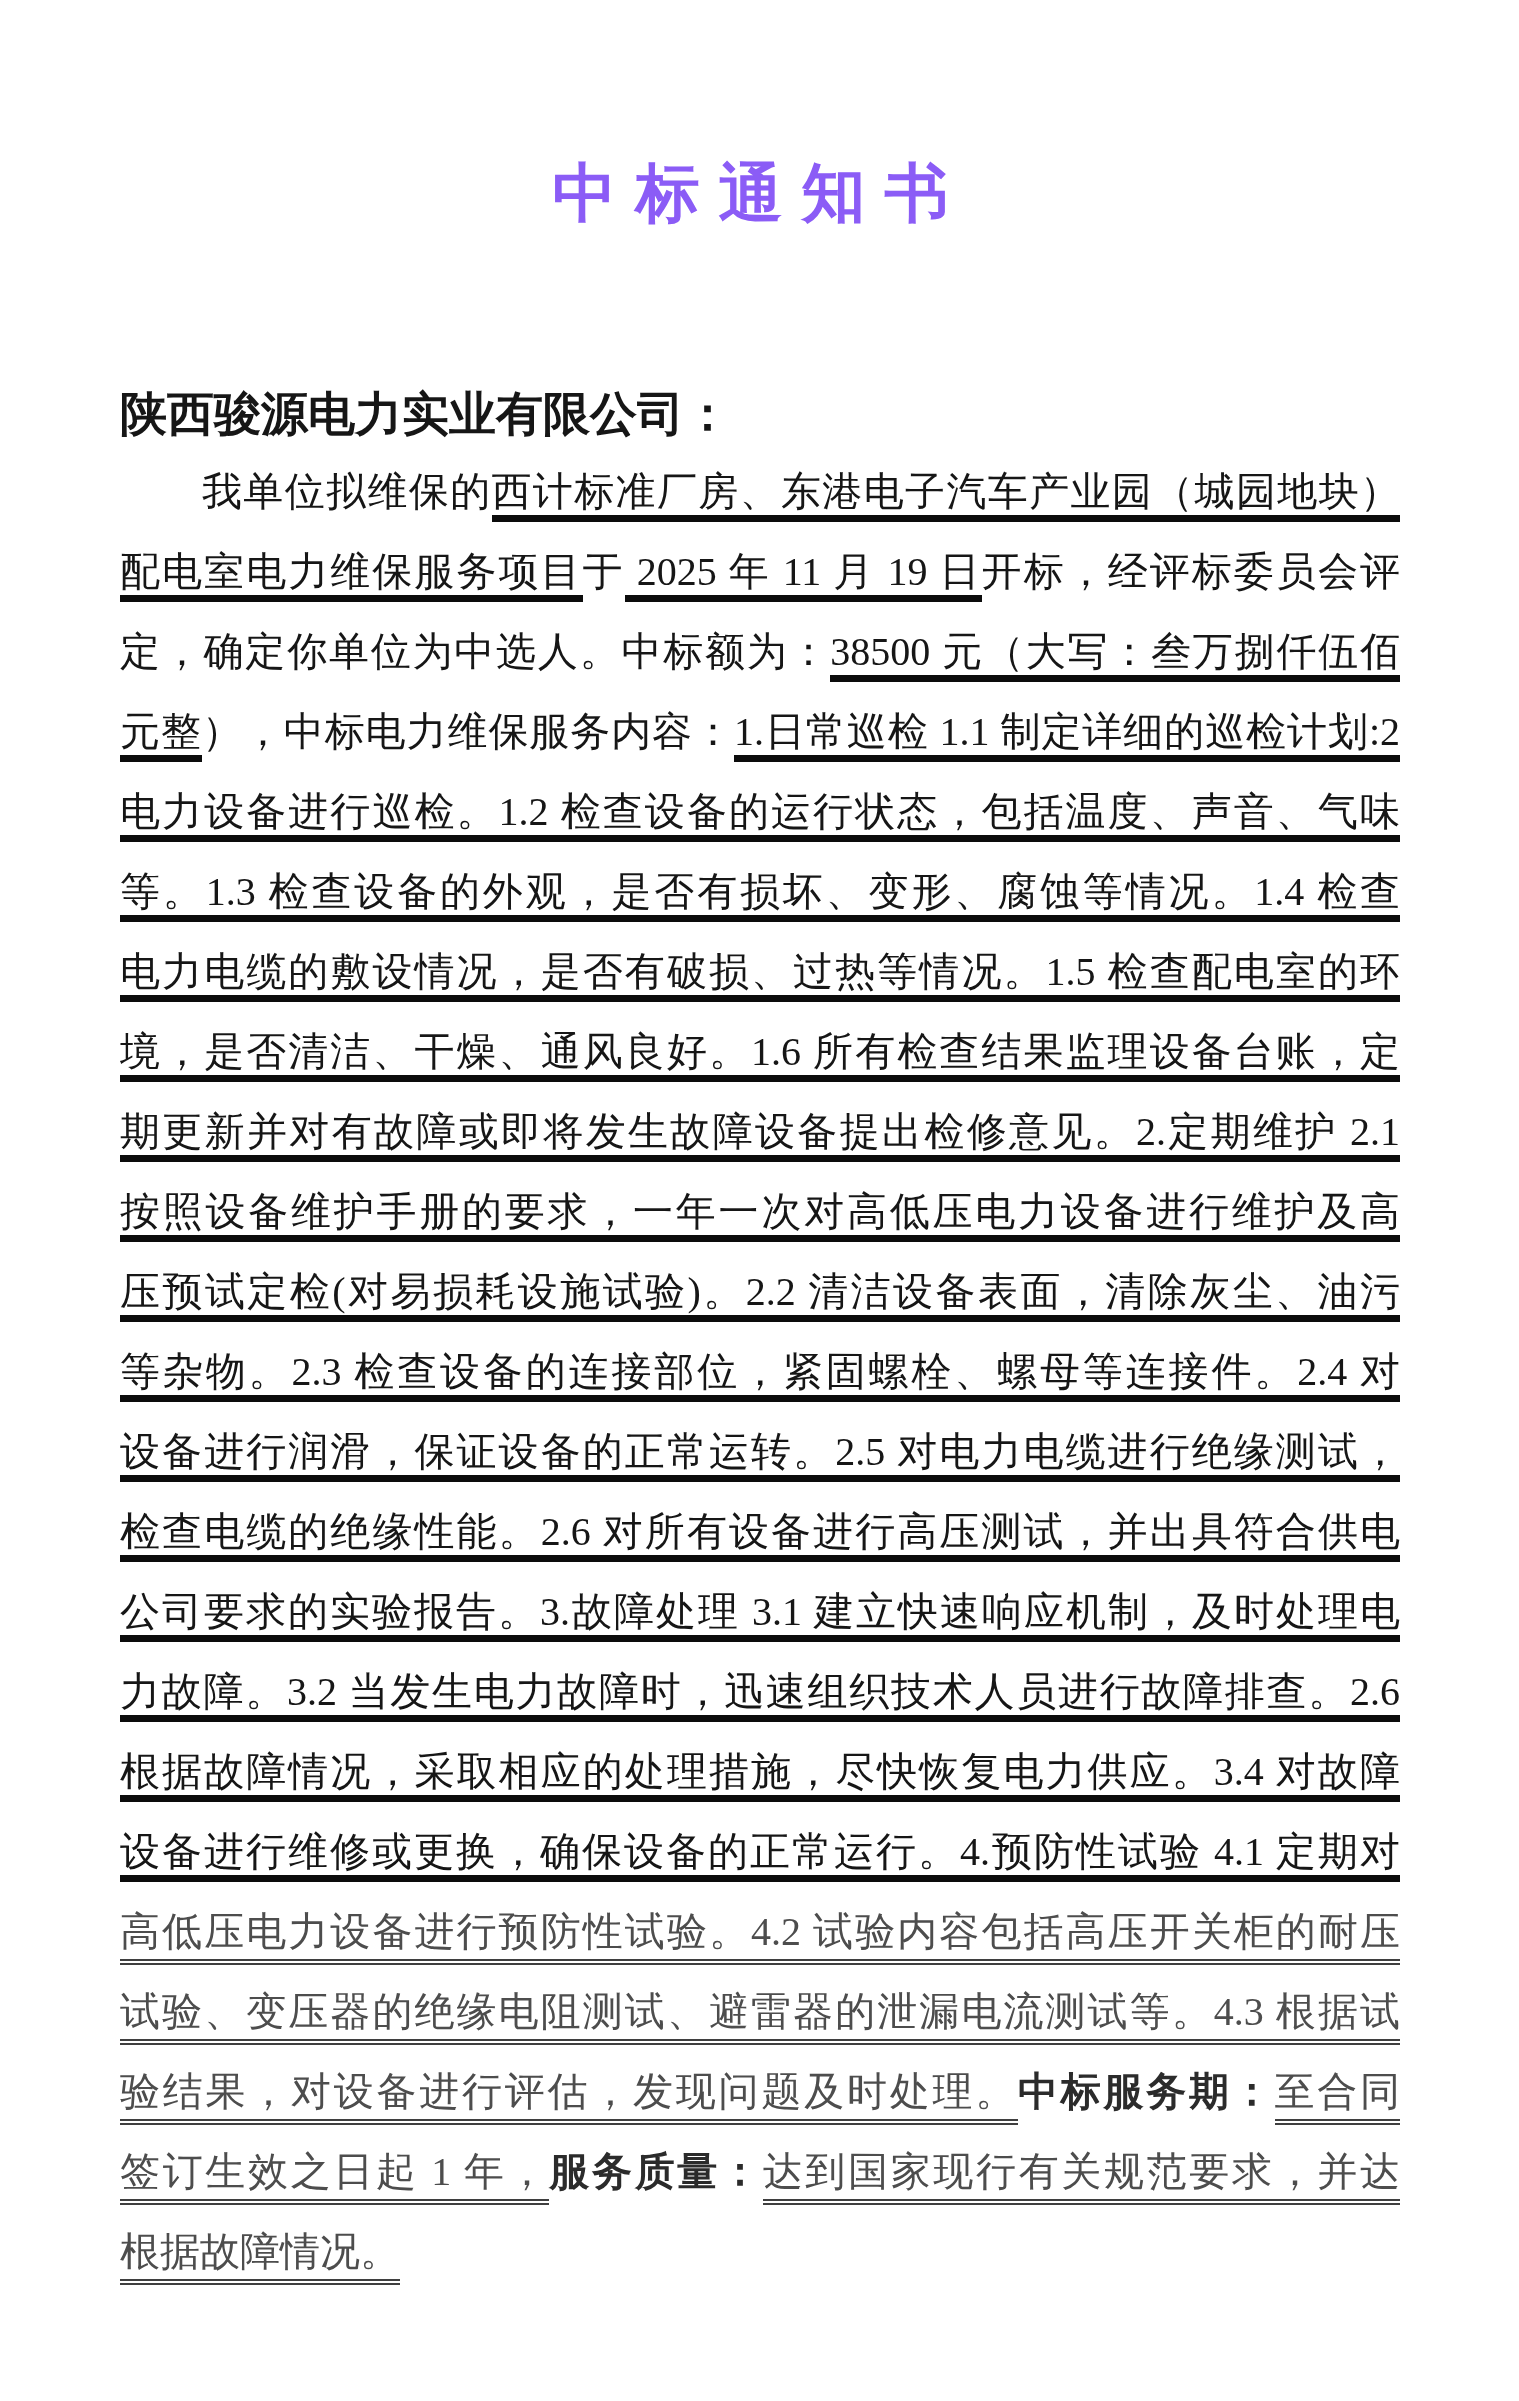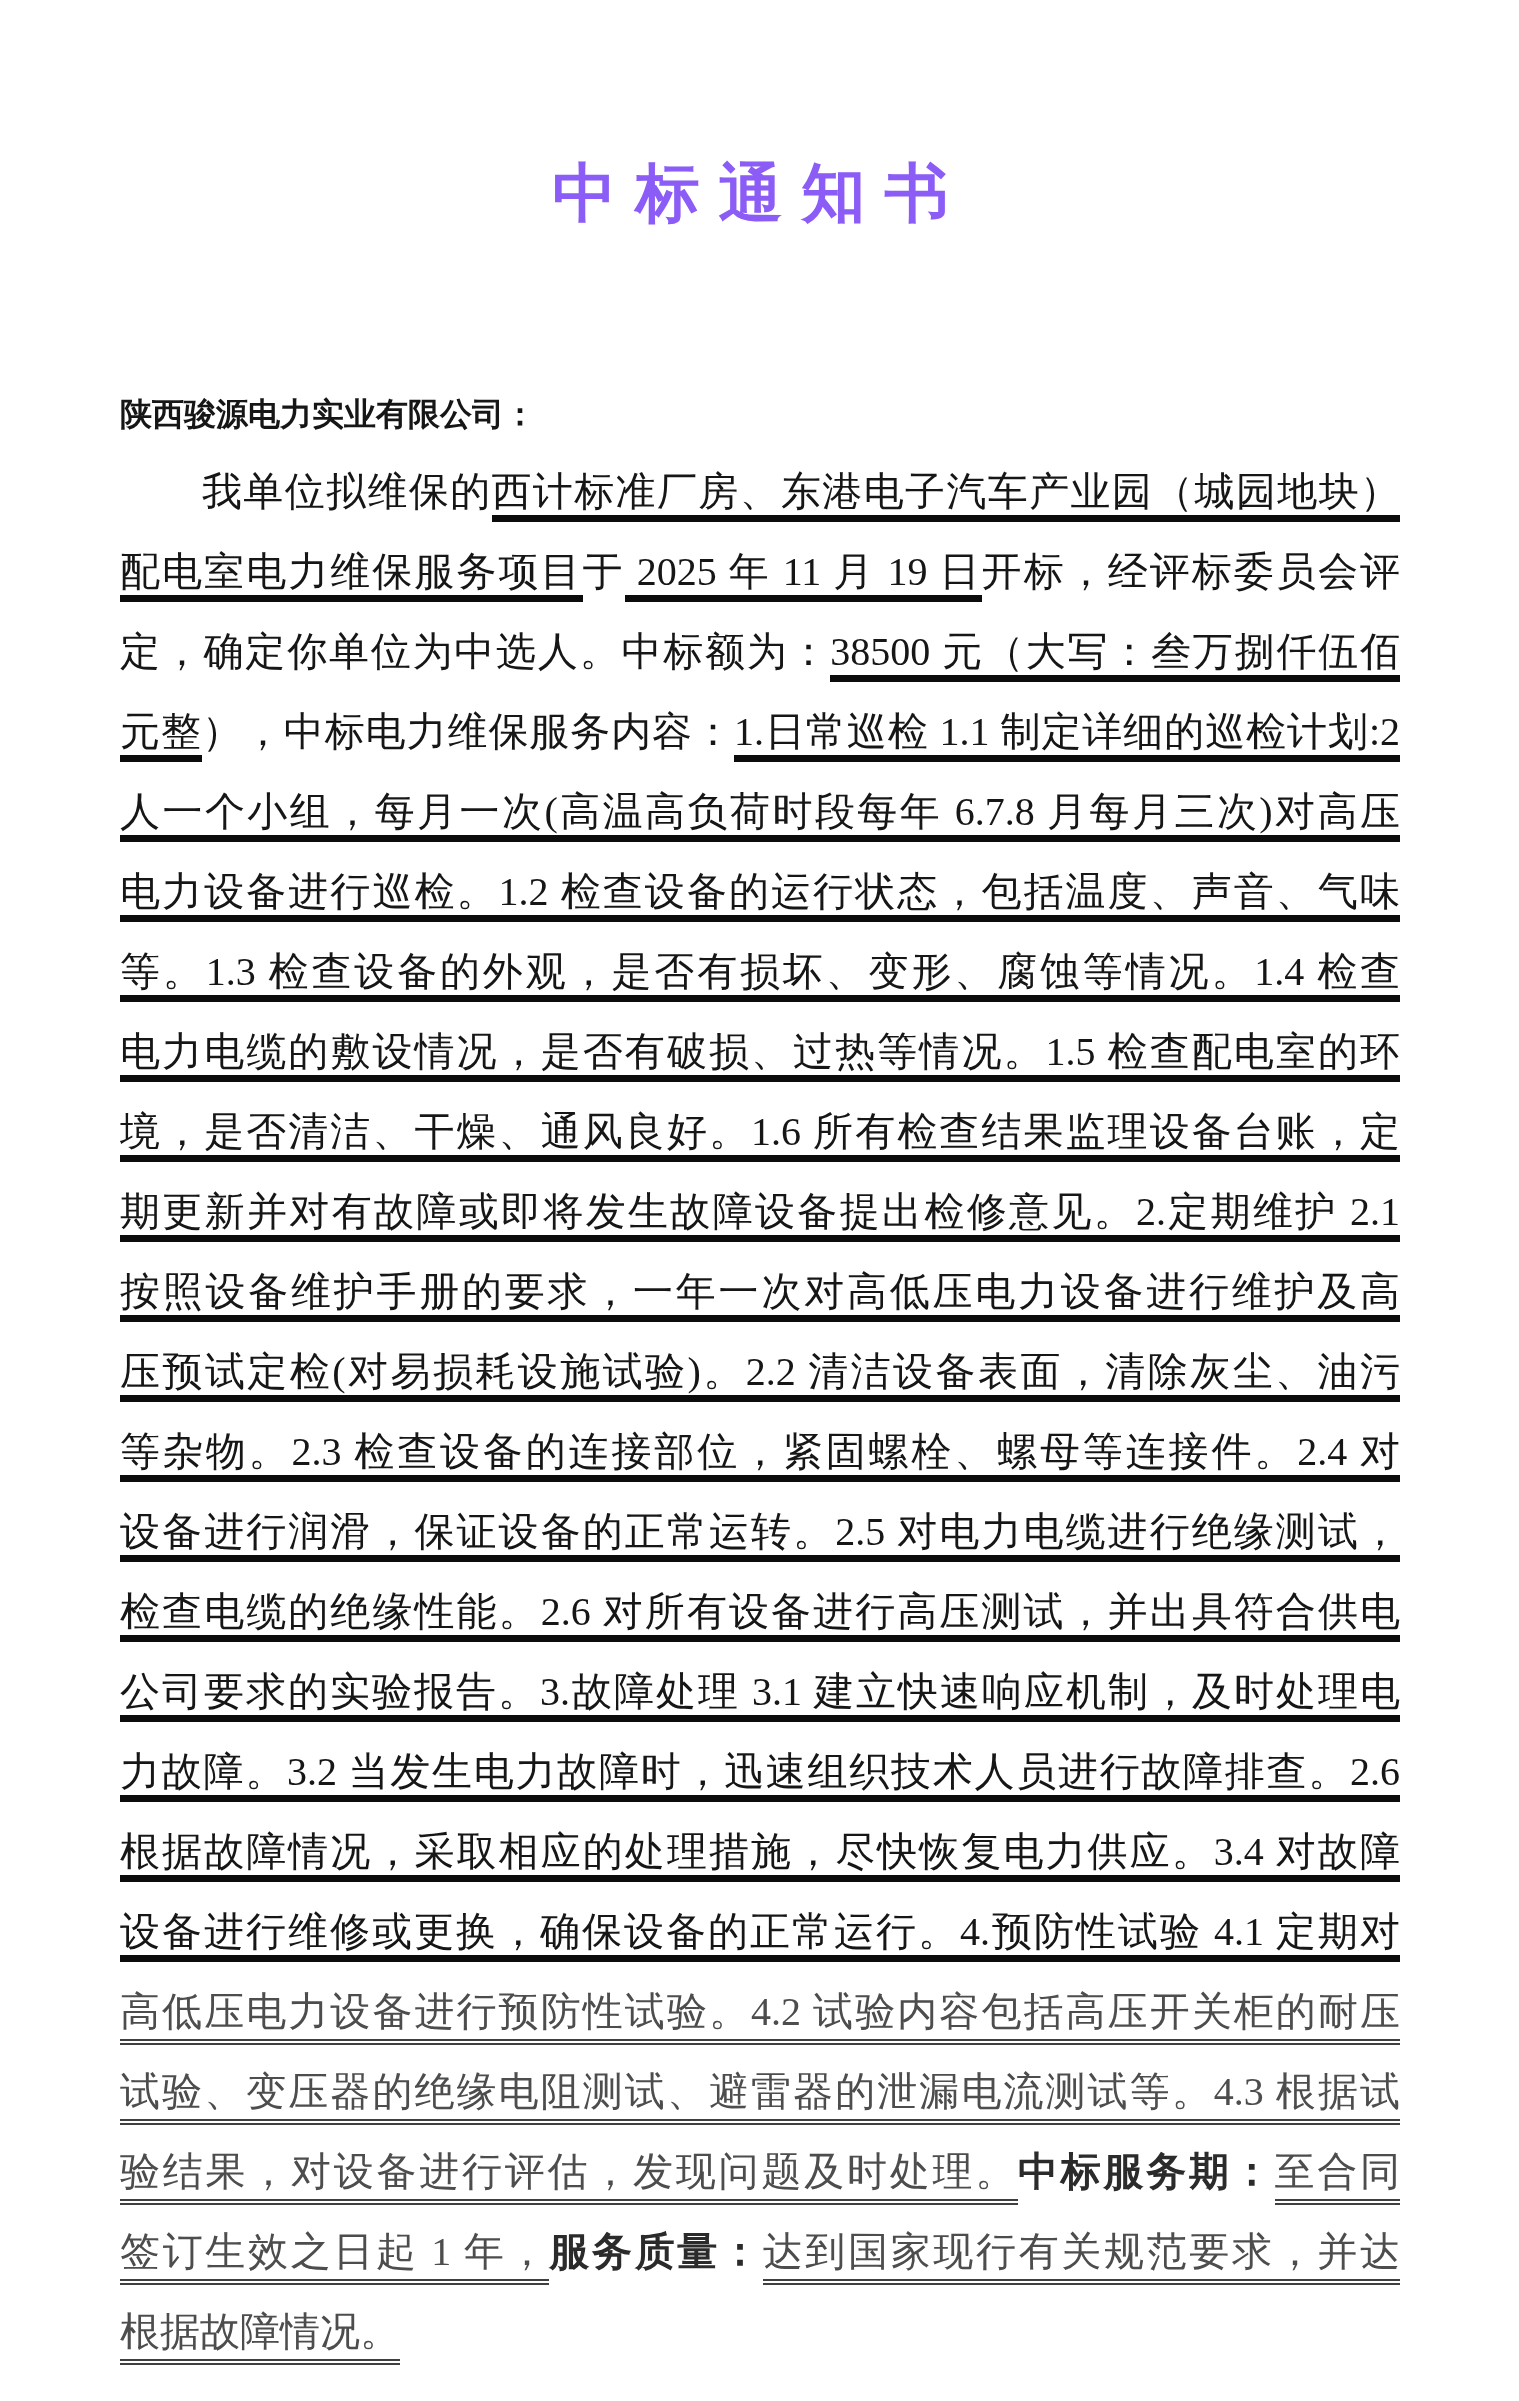--- a/index.html
+++ b/index.html
@@ -9,21 +9,21 @@
     font-family:"Liberation Serif","DejaVu Serif",serif;
   }
   .page{position:absolute;inset:0;}
   .doc-title{
     position:absolute;top:162px;left:0;width:100%;
     text-align:center;font-size:64px;font-weight:bold;color:#8b5cf6;
     letter-spacing:19px;line-height:1;
   }
   .addressee{
     position:absolute;top:388px;left:120px;width:1280px;
-    font-size:32px;line-height:53px;font-weight:600;
+    font-size:47px;line-height:53px;font-weight:600;
   }
   .content{
     position:absolute;top:452px;left:120px;width:1280px;
     font-size:40px;line-height:80px;
   }
   .line{min-height:80px;text-align:justify;text-align-last:justify;}
   .line.short{text-align:left;text-align-last:auto;}
   .line.ind{text-indent:82px;}
   .line.gap{margin-top:13.4px;}
   .line .u{border-bottom:7.7px solid #0c0c0c;padding-bottom:1px;}
@@ -38,21 +38,20 @@
 
   <div class="doc-title">中标通知书</div>
 
   <div class="addressee">陕西骏源电力实业有限公司：</div>
 
   <div class="content">
       <div class="line ind"><span class="">我单位拟维保的</span><span class="u">西计标准厂房、东港电子汽车产业园（城园地块）</span></div>
       <div class="line"><span class="u">配电室电力维保服务项目</span><span class="">于</span><span class="u"> 2025 年 11 月 19 日</span><span class="">开标，经评标委员会评</span></div>
       <div class="line"><span class="">定，确定你单位为中选人。中标额为：</span><span class="u">38500 元（大写：叁万捌仟伍佰</span></div>
       <div class="line"><span class="u">元整</span><span class="">），中标电力维保服务内容：</span><span class="u">1.日常巡检 1.1 制定详细的巡检计划:2</span></div>
-      <div class="line"><span class="u">人一个小组，每月一次(高温高负荷时段每年 6.7.8 月每月三次)对高压</span></div>
       <div class="line"><span class="u">电力设备进行巡检。1.2 检查设备的运行状态，包括温度、声音、气味</span></div>
       <div class="line"><span class="u">等。1.3 检查设备的外观，是否有损坏、变形、腐蚀等情况。1.4 检查</span></div>
       <div class="line"><span class="u">电力电缆的敷设情况，是否有破损、过热等情况。1.5 检查配电室的环</span></div>
       <div class="line"><span class="u">境，是否清洁、干燥、通风良好。1.6 所有检查结果监理设备台账，定</span></div>
       <div class="line"><span class="u">期更新并对有故障或即将发生故障设备提出检修意见。2.定期维护 2.1</span></div>
       <div class="line"><span class="u">按照设备维护手册的要求，一年一次对高低压电力设备进行维护及高</span></div>
       <div class="line"><span class="u">压预试定检(对易损耗设施试验)。2.2 清洁设备表面，清除灰尘、油污</span></div>
       <div class="line"><span class="u">等杂物。2.3 检查设备的连接部位，紧固螺栓、螺母等连接件。2.4 对</span></div>
       <div class="line"><span class="u">设备进行润滑，保证设备的正常运转。2.5 对电力电缆进行绝缘测试，</span></div>
       <div class="line"><span class="u">检查电缆的绝缘性能。2.6 对所有设备进行高压测试，并出具符合供电</span></div>

